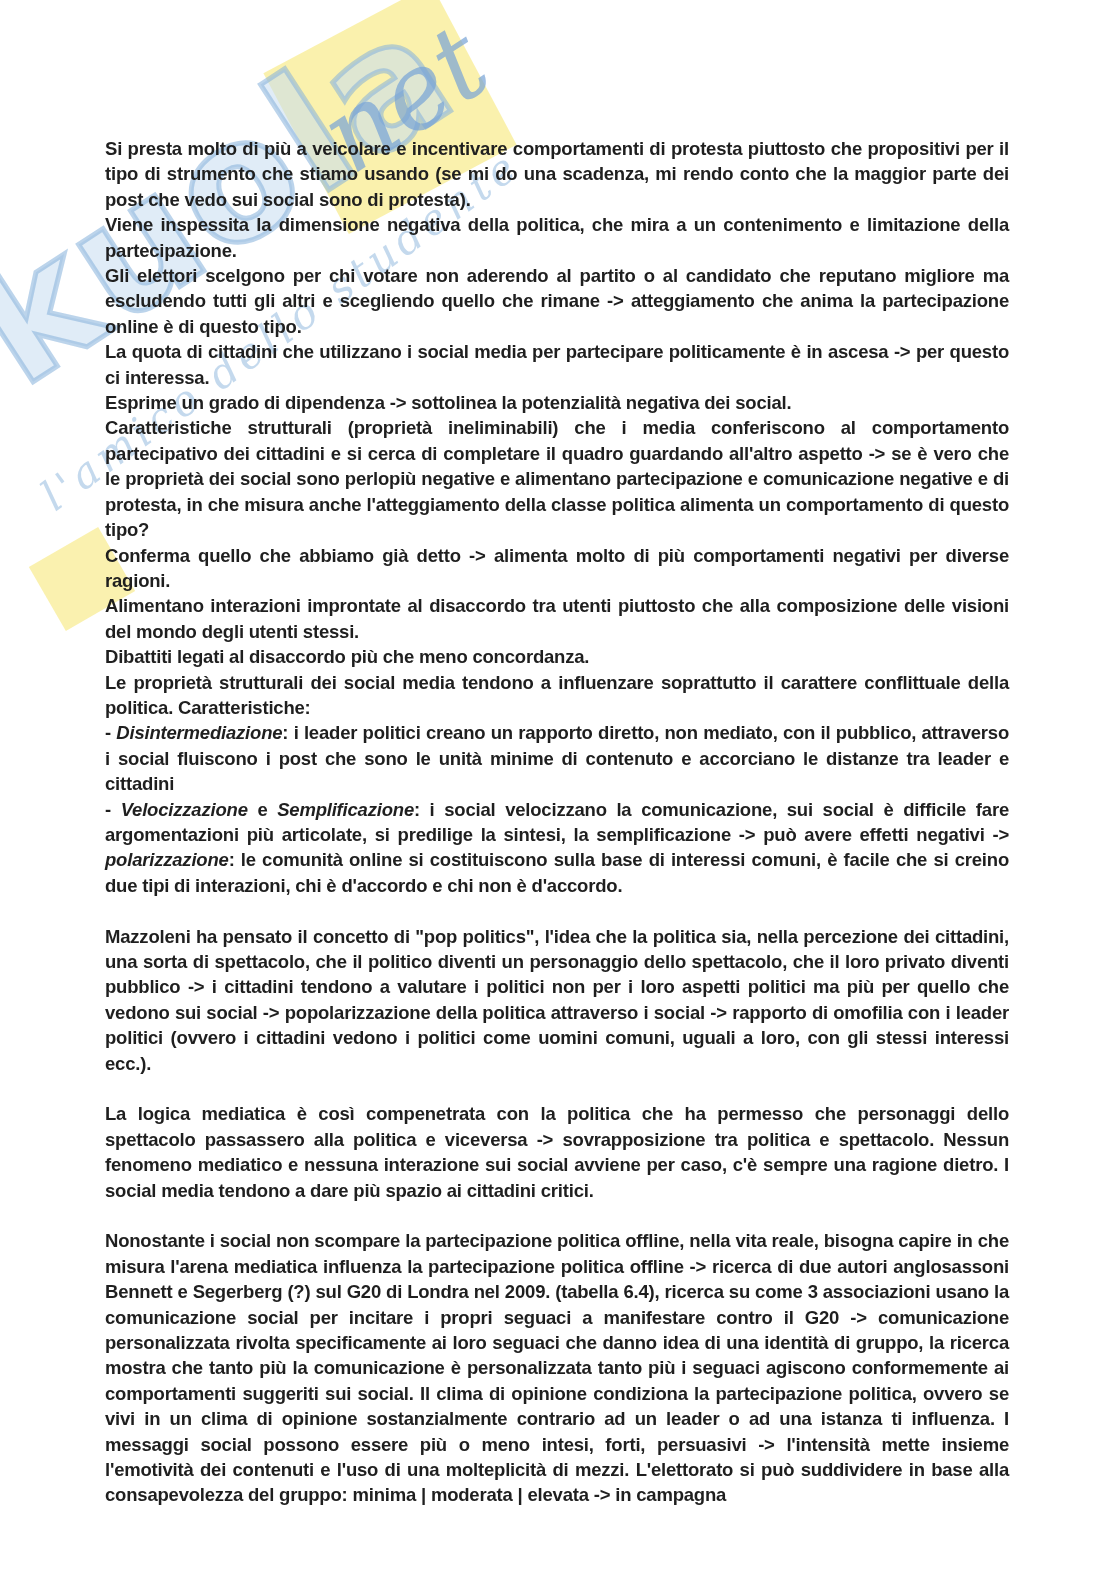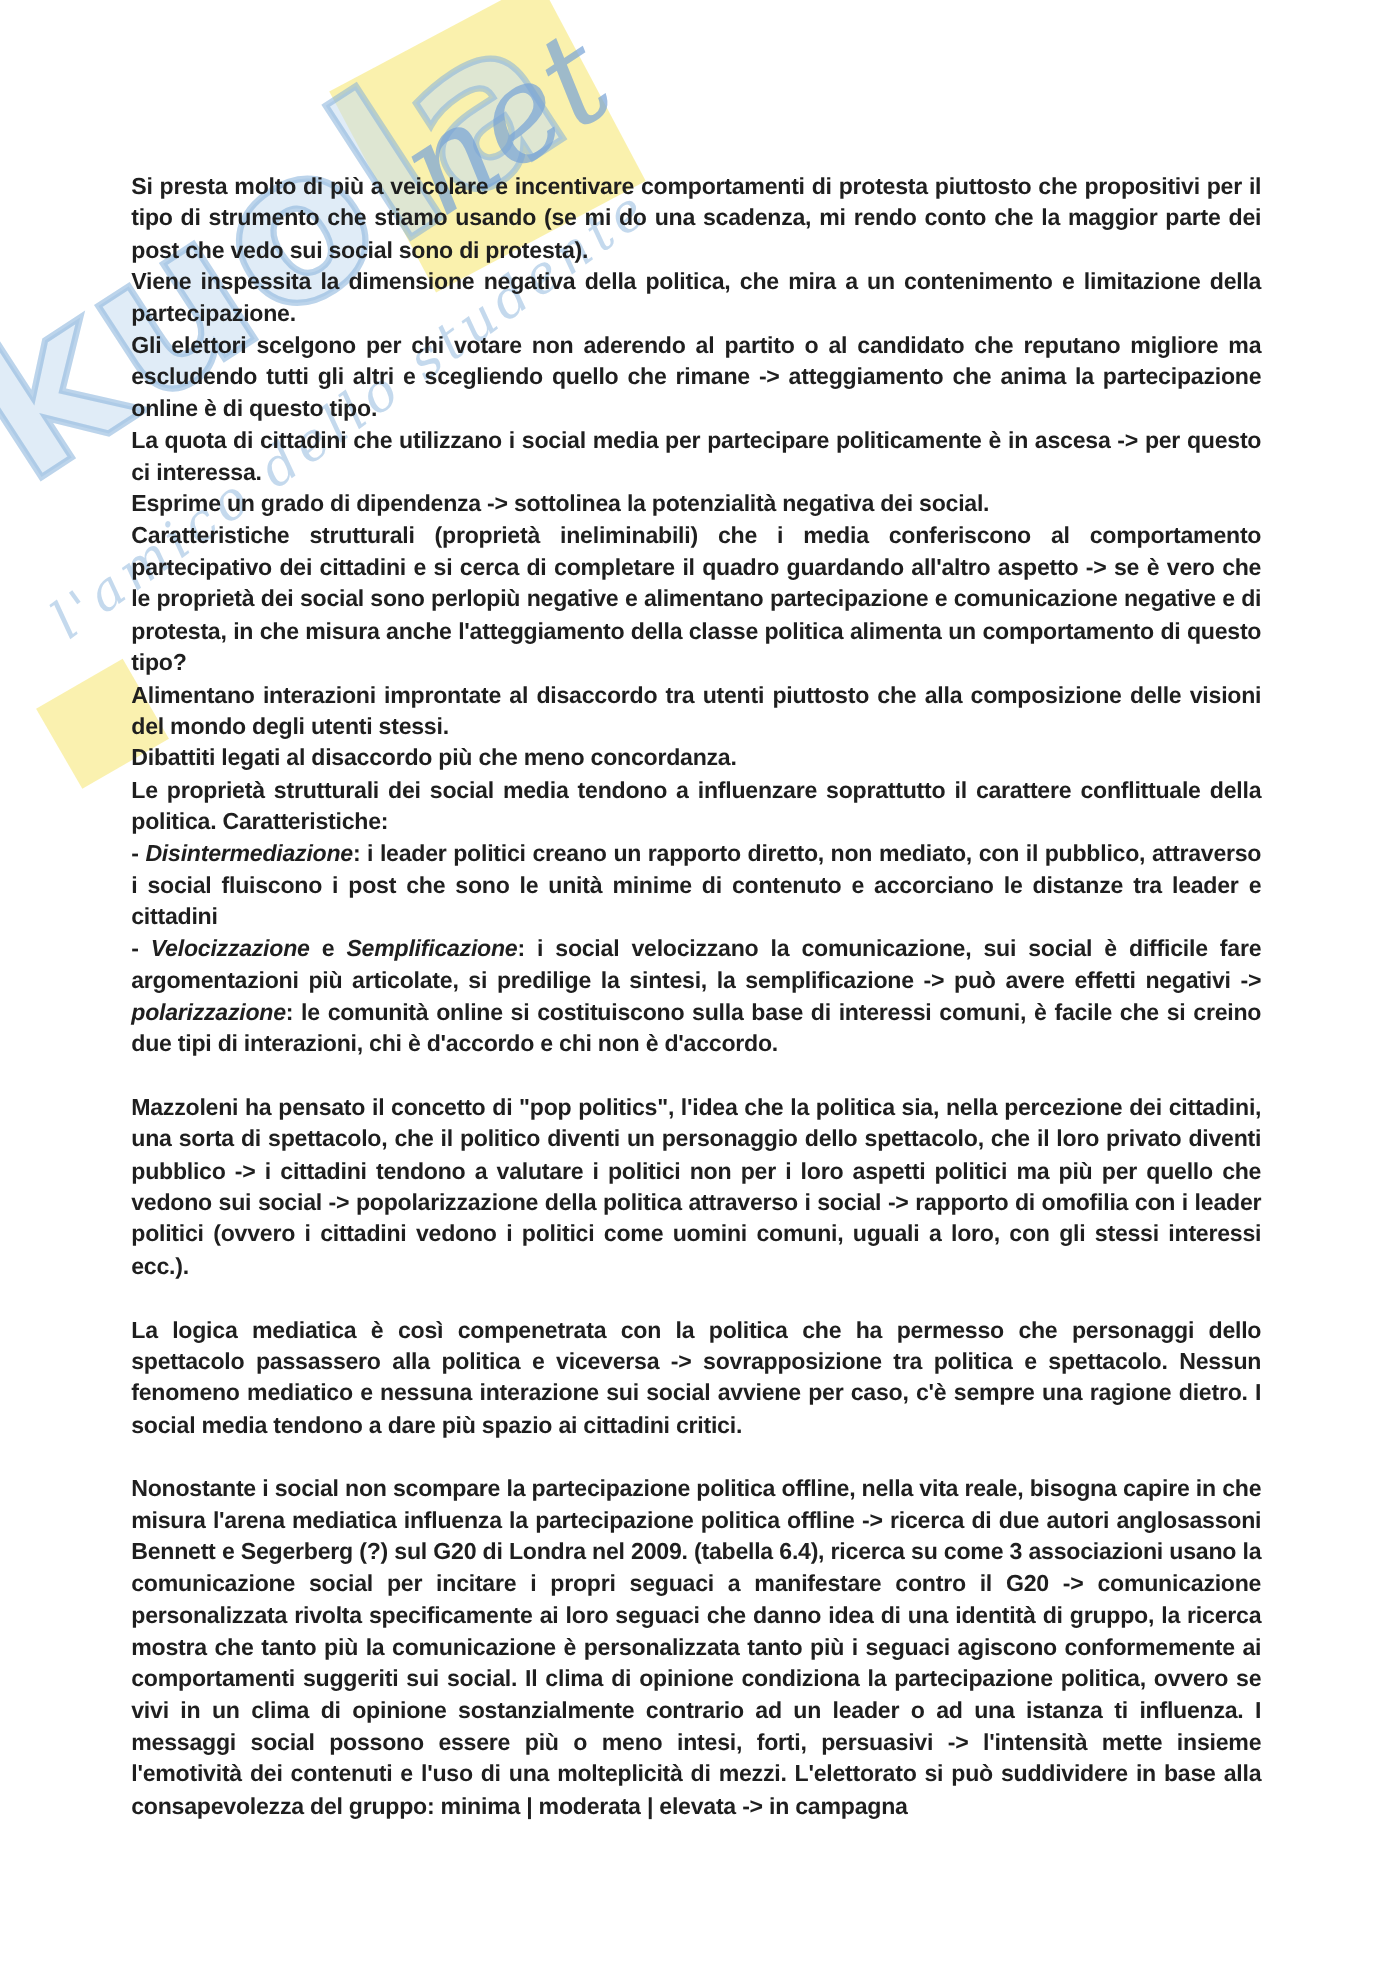--- a/index.html
+++ b/index.html
@@ -82,20 +82,21 @@
     <div class="wm-tagline">l'amico dello studente</div>
   </div>
 
   <div class="content">
       <p class="para"><span>Si presta molto di più a veicolare e incentivare comportamenti di protesta piuttosto che propositivi per il tipo di strumento che stiamo usando (se mi do una scadenza, mi rendo conto che la maggior parte dei post che vedo sui social sono di protesta).</span></p>
       <p class="para"><span>Viene inspessita la dimensione negativa della politica, che mira a un contenimento e limitazione della partecipazione.</span></p>
       <p class="para"><span>Gli elettori scelgono per chi votare non aderendo al partito o al candidato che reputano migliore ma escludendo tutti gli altri e scegliendo quello che rimane -&gt; atteggiamento che anima la partecipazione online è di questo tipo.</span></p>
       <p class="para"><span>La quota di cittadini che utilizzano i social media per partecipare politicamente è in ascesa -&gt; per questo ci interessa.</span></p>
       <p class="para"><span>Esprime un grado di dipendenza -&gt; sottolinea la potenzialità negativa dei social.</span></p>
       <p class="para"><span>Caratteristiche strutturali (proprietà ineliminabili) che i media conferiscono al comportamento partecipativo dei cittadini e si cerca di completare il quadro guardando all'altro aspetto -&gt; se è vero che le proprietà dei social sono perlopiù negative e alimentano partecipazione e comunicazione negative e di protesta, in che misura anche l'atteggiamento della classe politica alimenta un comportamento di questo tipo?</span></p>
+      <p class="para"><span>Conferma quello che abbiamo già detto -&gt; alimenta molto di più comportamenti negativi per diverse ragioni.</span></p>
       <p class="para"><span>Alimentano interazioni improntate al disaccordo tra utenti piuttosto che alla composizione delle visioni del mondo degli utenti stessi.</span></p>
       <p class="para"><span>Dibattiti legati al disaccordo più che meno concordanza.</span></p>
       <p class="para"><span>Le proprietà strutturali dei social media tendono a influenzare soprattutto il carattere conflittuale della politica. Caratteristiche:</span></p>
       <p class="para"><span>- </span><span class="it">Disintermediazione</span><span>: i leader politici creano un rapporto diretto, non mediato, con il pubblico, attraverso i social fluiscono i post che sono le unità minime di contenuto e accorciano le distanze tra leader e cittadini</span></p>
       <p class="para"><span>- </span><span class="it">Velocizzazione</span><span> e </span><span class="it">Semplificazione</span><span>: i social velocizzano la comunicazione, sui social è difficile fare argomentazioni più articolate, si predilige la sintesi, la semplificazione -&gt; può avere effetti negativi -&gt; </span><span class="it">polarizzazione</span><span>: le comunità online si costituiscono sulla base di interessi comuni, è facile che si creino due tipi di interazioni, chi è d'accordo e chi non è d'accordo.</span></p>
       <p class="para space-before"><span>Mazzoleni ha pensato il concetto di "pop politics", l'idea che la politica sia, nella percezione dei cittadini, una sorta di spettacolo, che il politico diventi un personaggio dello spettacolo, che il loro privato diventi pubblico -&gt; i cittadini tendono a valutare i politici non per i loro aspetti politici ma più per quello che vedono sui social -&gt; popolarizzazione della politica attraverso i social -&gt; rapporto di omofilia con i leader politici (ovvero i cittadini vedono i politici come uomini comuni, uguali a loro, con gli stessi interessi ecc.).</span></p>
       <p class="para space-before"><span>La logica mediatica è così compenetrata con la politica che ha permesso che personaggi dello spettacolo passassero alla politica e viceversa -&gt; sovrapposizione tra politica e spettacolo. Nessun fenomeno mediatico e nessuna interazione sui social avviene per caso, c'è sempre una ragione dietro. I social media tendono a dare più spazio ai cittadini critici.</span></p>
       <p class="para space-before"><span>Nonostante i social non scompare la partecipazione politica offline, nella vita reale, bisogna capire in che misura l'arena mediatica influenza la partecipazione politica offline -&gt; ricerca di due autori anglosassoni Bennett e Segerberg (?) sul G20 di Londra nel 2009. (tabella 6.4), ricerca su come 3 associazioni usano la comunicazione social per incitare i propri seguaci a manifestare contro il G20 -&gt; comunicazione personalizzata rivolta specificamente ai loro seguaci che danno idea di una identità di gruppo, la ricerca mostra che tanto più la comunicazione è personalizzata tanto più i seguaci agiscono conformemente ai comportamenti suggeriti sui social. Il clima di opinione condiziona la partecipazione politica, ovvero se vivi in un clima di opinione sostanzialmente contrario ad un leader o ad una istanza ti influenza. I messaggi social possono essere più o meno intesi, forti, persuasivi -&gt; l'intensità mette insieme l'emotività dei contenuti e l'uso di una molteplicità di mezzi. L'elettorato si può suddividere in base alla consapevolezza del gruppo: minima | moderata | elevata -&gt; in campagna</span></p>
     </div>
 

